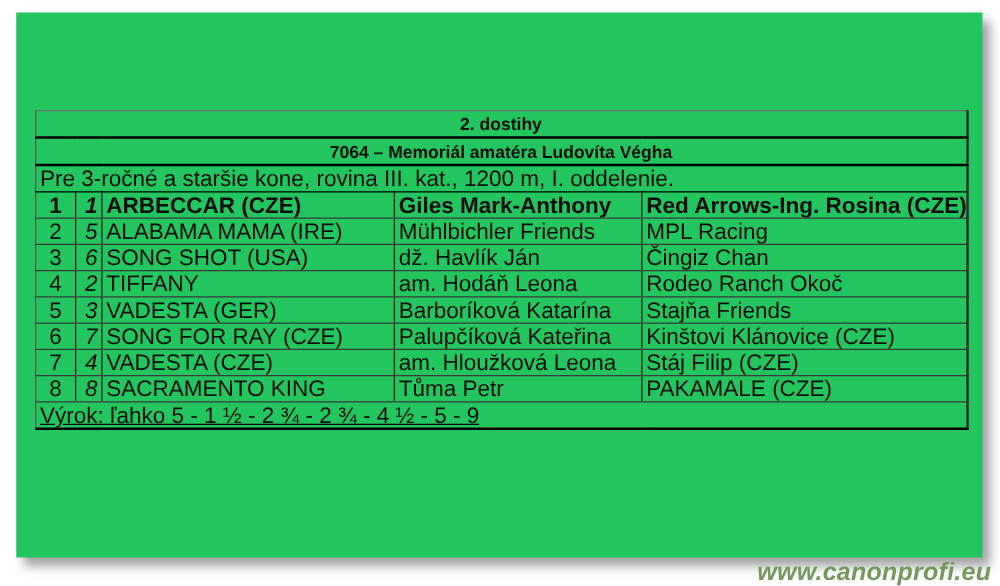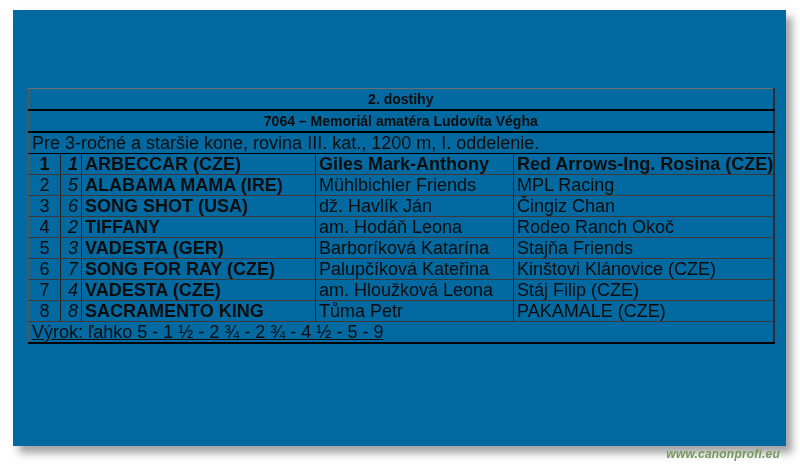--- a/index.html
+++ b/index.html
@@ -8,21 +8,21 @@
     background: #ffffff;
     font-family: "Liberation Sans", sans-serif;
     overflow: hidden;
   }
   .canvas { position: relative; width: 800px; height: 469px; }
 
   .paper {
     position: absolute;
     left: 13px; top: 10px;
     width: 773px; height: 436px;
-    background: #0369a1;
+    background: #22c55e;
     box-shadow: 6px 7px 8px rgba(110,110,110,0.65);
   }
 
   table.race {
     position: absolute;
     left: 15px; top: 78px;
     width: 745px;
     border-collapse: collapse;
     table-layout: fixed;
     color: #0d0d0d;
@@ -46,33 +46,33 @@
   }
   tr.conditions-row td {
     text-align: left;
     border-bottom: 1px solid #000;
   }
   tr.data-row td { border-bottom: 1px solid #3a3a3a; }
   tr.data-row td + td { border-left: 1px solid #1f1f1f; }
 
   td.col-rank   { text-align: center; }
   td.col-number { text-align: right; font-style: italic; padding-right: 2px; }
-  td.col-horse  { font-weight: bold; }
+  td.col-horse  { font-weight: normal; }
   tr.winner td  { font-weight: bold; }
 
   tr.verdict-row td {
     text-align: left;
     border-bottom: 2px solid #000;
     text-decoration: underline;
   }
 
   .watermark {
     position: absolute;
-    right: 20px; top: 447px;
-    font-size: 12px;
+    right: 7px; top: 447px;
+    font-size: 20px;
     font-weight: bold;
     font-style: italic;
     color: #74995c;
     letter-spacing: 0.2px;
   }
 </style>
 </head>
 <body>
 
 <div class="canvas">

